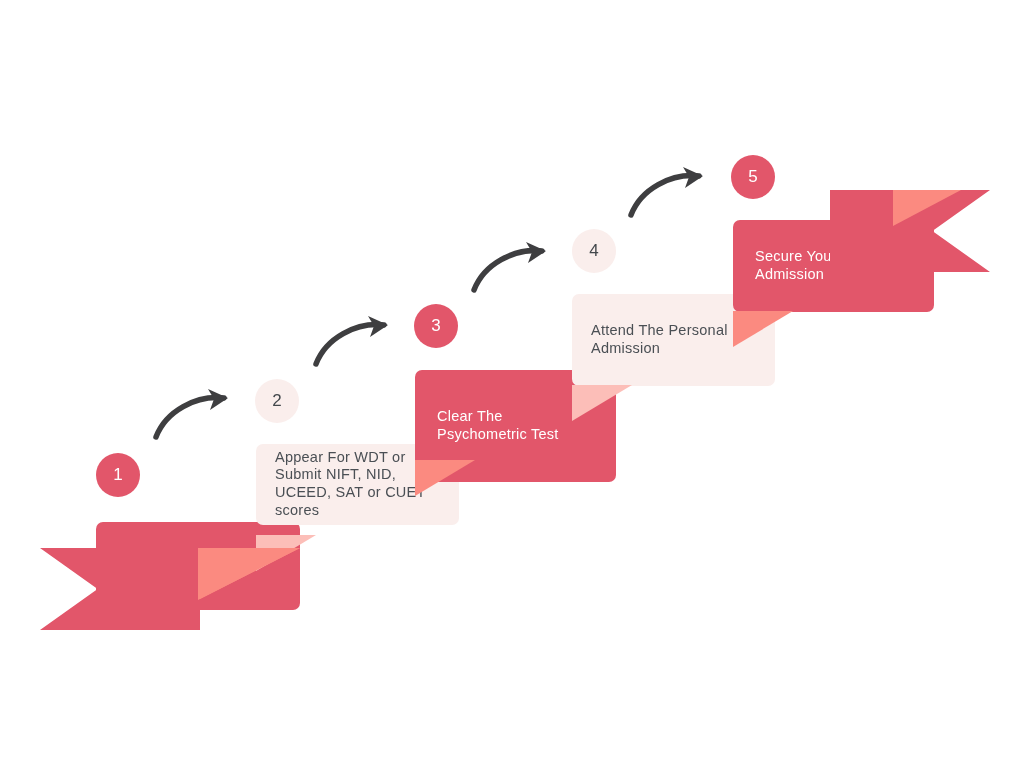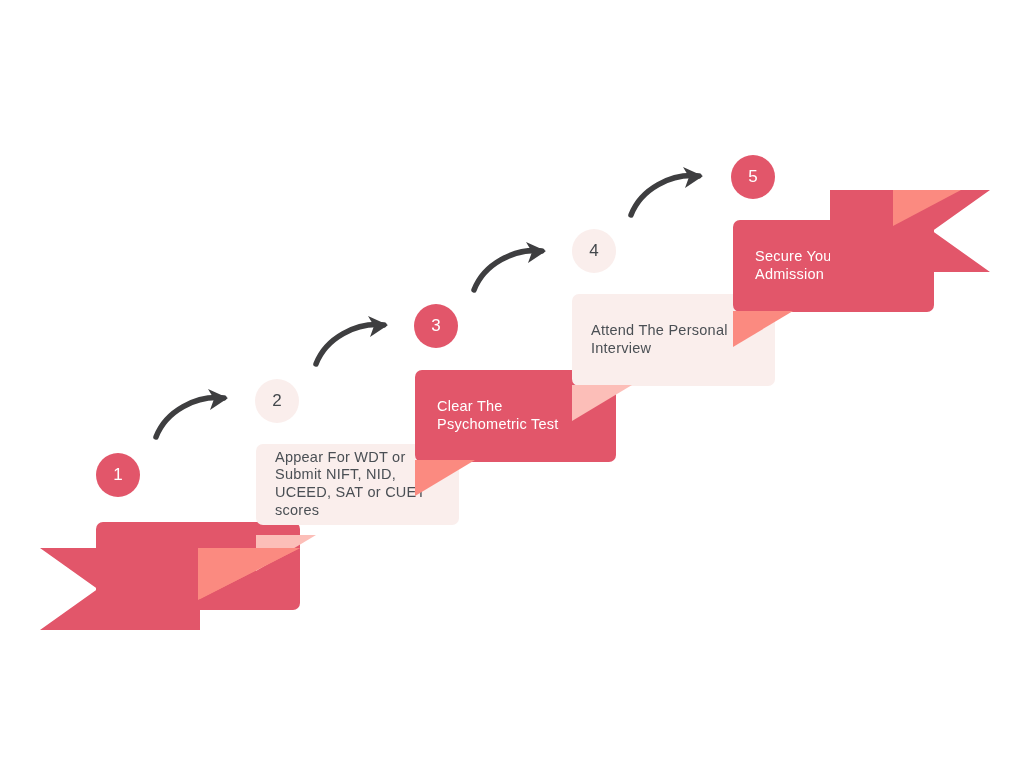--- a/index.html
+++ b/index.html
@@ -154,21 +154,21 @@
   <svg class="arrow" style="left:310px; top:312px;" width="92" height="58" viewBox="0 0 92 58">
     <path d="M6 52 C 16 26, 46 10, 74 13" stroke="#3E3E40" stroke-width="5.5" fill="none" stroke-linecap="round"></path>
     <path d="M58 4 L78 13 L60 25 L64 14 Z" fill="#3E3E40"></path>
   </svg>
 
   <div class="step">
 
     <div class="fold red" style="left:415px; top:460px; width:60px; height:36px;
                 clip-path: polygon(0% 0%, 100% 0%, 0% 100%);"></div>
 
-    <div class="card red" style="left:415px; top:370px; width:201px; height:92px;">
+    <div class="card red" style="left:415px; top:370px; width:201px; height:112px;">
       <div class="label">Clear The
 Psychometric Test</div>
     </div>
 
     <div class="badge red" style="left:414px; top:304px;">
       <span>3</span>
     </div>
   </div>
 
   <svg class="arrow" style="left:468px; top:238px;" width="92" height="58" viewBox="0 0 92 58">
@@ -176,21 +176,21 @@
     <path d="M58 4 L78 13 L60 25 L64 14 Z" fill="#3E3E40"></path>
   </svg>
 
   <div class="step">
 
     <div class="fold light" style="left:572px; top:385px; width:60px; height:36px;
                 clip-path: polygon(0% 0%, 100% 0%, 0% 100%);"></div>
 
     <div class="card light" style="left:572px; top:294px; width:203px; height:92px;">
       <div class="label">Attend The Personal
-Interview</div>
+Admission</div>
     </div>
 
     <div class="badge light" style="left:572px; top:229px;">
       <span>4</span>
     </div>
   </div>
 
   <svg class="arrow" style="left:625px; top:163px;" width="92" height="58" viewBox="0 0 92 58">
     <path d="M6 52 C 16 26, 46 10, 74 13" stroke="#3E3E40" stroke-width="5.5" fill="none" stroke-linecap="round"></path>
     <path d="M58 4 L78 13 L60 25 L64 14 Z" fill="#3E3E40"></path>

